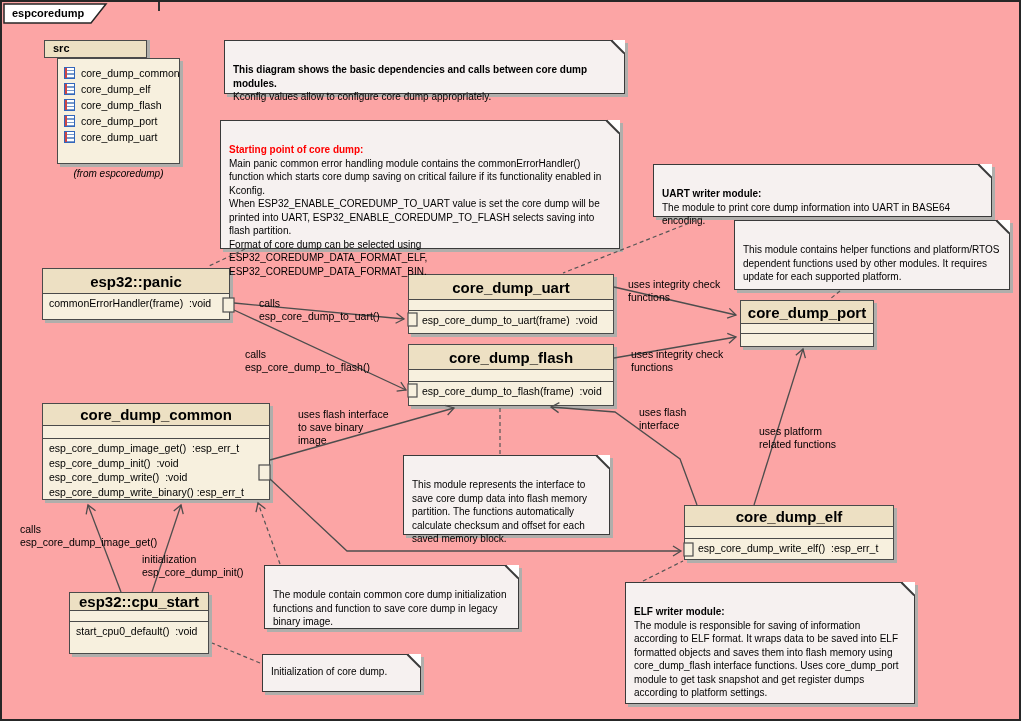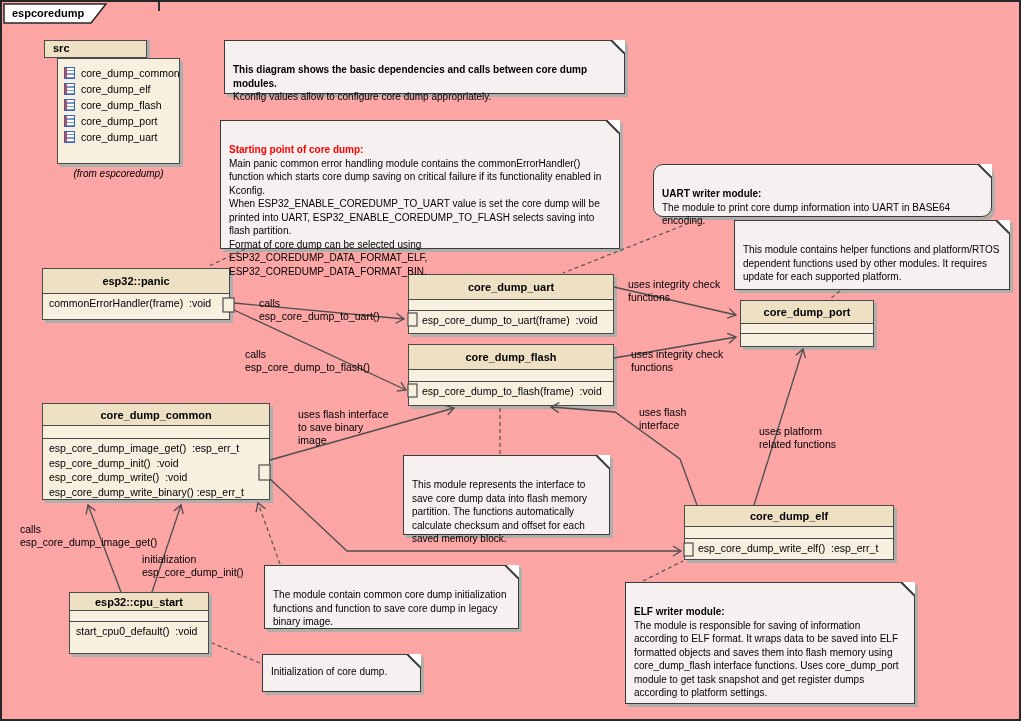--- a/index.html
+++ b/index.html
@@ -12,21 +12,21 @@
     --line:#4D4D4D;
   }
   *{box-sizing:border-box;margin:0;padding:0;}
   body{background:#fff;font-family:"Liberation Sans","DejaVu Sans",sans-serif;}
   #canvas{position:relative;width:1021px;height:721px;background:#fca5a5;border:2px solid #262626;overflow:hidden;}
 
   
   .cls{position:absolute;z-index:2;background:var(--class_body);border:1.5px solid var(--border_dark);
        box-shadow:3px 3px 0 var(--shadow);font-size:10.5px;color:#000;}
   .cls .hd{background:var(--class_header);border-bottom:1.2px solid var(--border_dark);
-       font-weight:bold;text-align:center;font-size:11px;display:flex;align-items:center;justify-content:center;}
+       font-weight:bold;text-align:center;font-size:15px;display:flex;align-items:center;justify-content:center;}
   .cls .attr{border-bottom:1.2px solid var(--border_dark);}
   .cls .ops{padding:2px 4px 0 6px;}
   .cls .op{white-space:pre;line-height:14.5px;}
   .cls .op.static{}
   .ops.indent{padding-left:13px;}
 
   
   .note{position:absolute;z-index:2;background:var(--note_fill);border:1.5px solid #3A3A3A;
         box-shadow:3px 3px 0 var(--shadow);padding:22px 8px;font-size:10px;line-height:13.5px;color:#000;}
   .note .fold{position:absolute;top:-1px;right:-1px;width:0;height:0;
@@ -153,21 +153,21 @@
 
   <div class="note" style="left:218px;top:118px;width:400px;height:129px;">
     <span class="fold"></span>
       <span class="fold-line"></span>
     <span class="note-title red">Starting point of core dump:</span>
     <span class="note-body">Main panic  common error handling module contains the commonErrorHandler() function which starts core dump saving on critical failure if its functionality enabled in Kconfig.
 When ESP32_ENABLE_COREDUMP_TO_UART value is set the core dump will be printed into UART, ESP32_ENABLE_COREDUMP_TO_FLASH selects saving into flash partition.
 Format of core dump can be selected using ESP32_COREDUMP_DATA_FORMAT_ELF, ESP32_COREDUMP_DATA_FORMAT_BIN.</span>
   </div>
 
-  <div class="note" style="left:651px;top:162px;width:339px;height:53px;border-radius:10px;">
+  <div class="note" style="left:651px;top:162px;width:339px;height:53px;">
     <span class="fold"></span>
       <span class="fold-line"></span>
     <span class="note-title">UART writer module:</span>
     <span class="note-body">The module to print core dump information into UART in BASE64 encoding.</span>
   </div>
 
   <div class="note" style="left:732px;top:218px;width:276px;height:70px;">
     <span class="fold"></span>
       <span class="fold-line"></span>
     <span class="note-body">This module contains helper functions and platform/RTOS dependent functions used by other modules. It requires update for each supported platform.</span>

